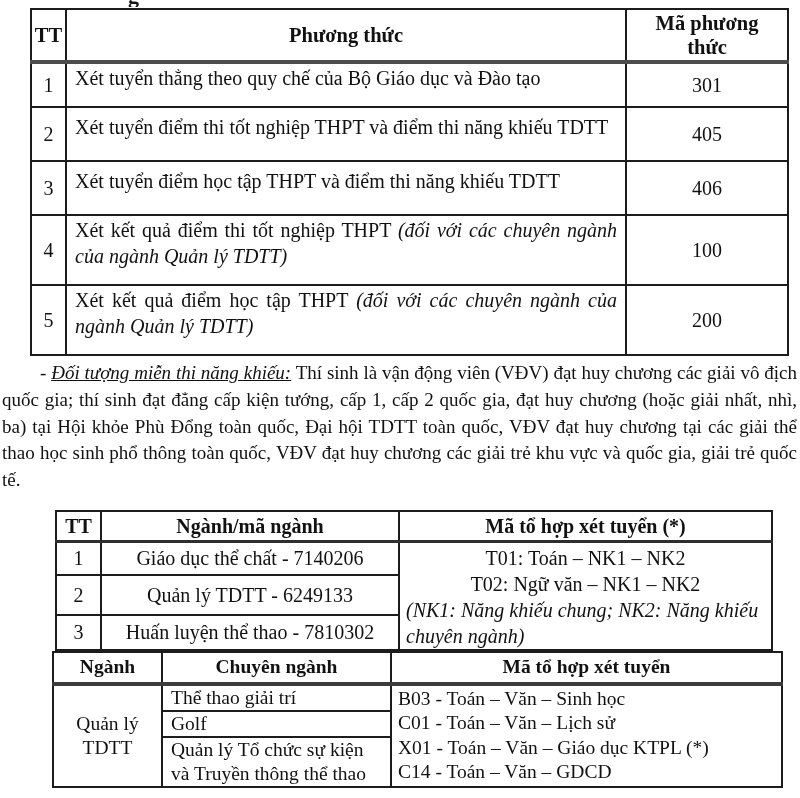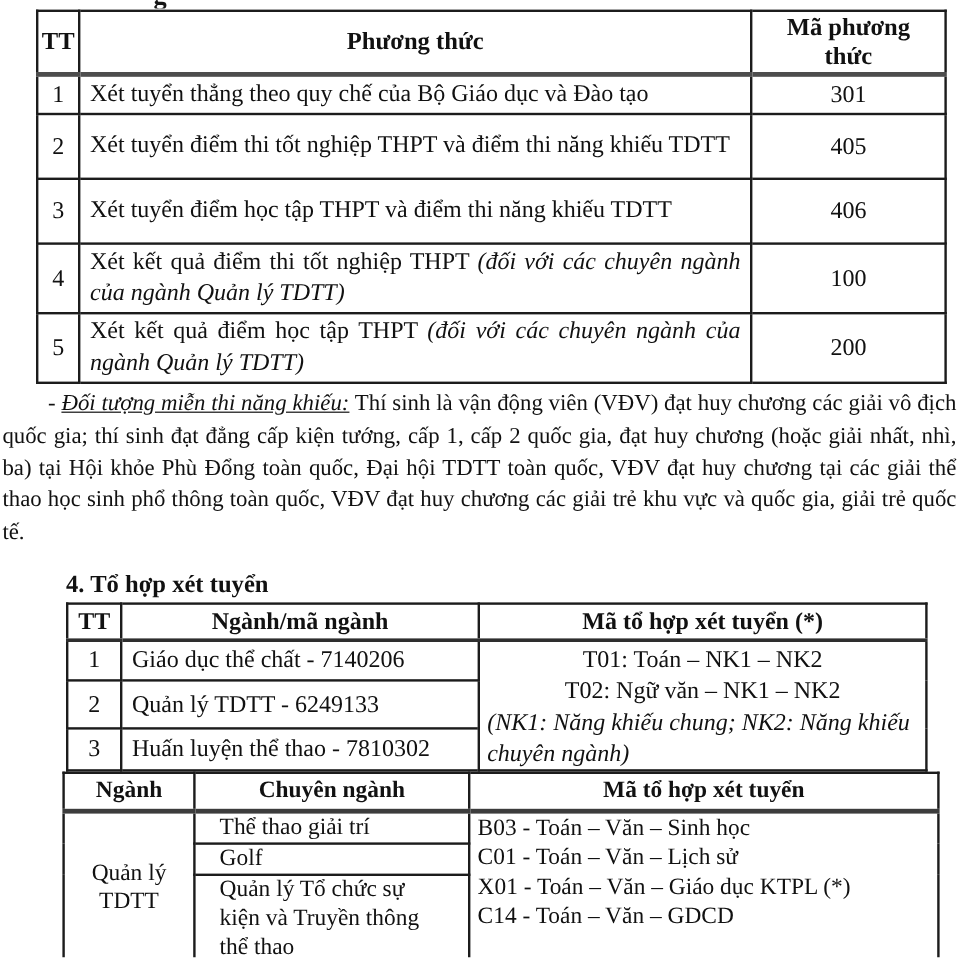--- a/index.html
+++ b/index.html
@@ -36,21 +36,21 @@
   
   .t1 { margin: 8px 0 0 30px; width: 757px; font-size: 20px; }
   .t1 .hdr th {
     font-weight: bold; text-align: center; vertical-align: middle;
     border-bottom: 4px solid #4d4d4d;
     font-size: 20.5px; line-height: 24px;
   }
   .t1 .hdr { height: 46px; }
   .t1 td { vertical-align: middle; line-height: 26px; padding: 1px 0; }
   .t1 .tt-cell { text-align: center; }
-  .t1 .method-cell { text-align: justify; padding: 1px 8px 3px 8px; margin-top: 40px; }
+  .t1 .method-cell { text-align: justify; padding: 1px 8px 15px 8px; margin-top: 40px; }
   .t1 .code-cell { text-align: center; }
   .t1 .code-hdr-inner { display: inline-block; width: 118px; }
   .t1 .r1 { height: 30px; }
   .t1 .r2 { height: 54px; }
   .t1 .note { font-style: italic; }
 
   
   .para {
     margin: 4px 3px 16px 2px;
     font-size: 19px;
@@ -67,39 +67,39 @@
 
   
   .t41 { margin: 2px 0 0 55px; width: 716px; font-size: 20px; }
   .t41 .hdr th {
     font-weight: bold; text-align: center; vertical-align: middle;
     height: 26px; line-height: 24px;
     border-bottom: 3px solid #2e2e2e;
   }
   .t41 td { vertical-align: middle; line-height: 25px; }
   .t41 .tt-cell { text-align: center; }
-  .t41 .major-cell { padding: 1px 8px; text-align: left; }
+  .t41 .major-cell { padding: 1px 8px; text-align: center; }
   .t41 .r1 { height: 32px; }
   .t41 .r2 { height: 38px; }
   .t41 .r3 { height: 33px; }
   .t41 .combo-cell { vertical-align: top; padding: 2px 6px 0 6px; }
   .t41 .combo-line { text-align: center; line-height: 26px; }
   .t41 .combo-note { font-style: italic; text-align: left; line-height: 26px; }
 
   
   .t42 { margin: 0 0 0 52px; width: 729px; font-size: 19.5px; }
   .t42 .hdr th {
     font-weight: bold; text-align: center; vertical-align: middle;
     height: 27px; line-height: 24px;
     border-bottom: 4px solid #3c3c3c;
     margin-left: 38px;
   }
   .t42 td { vertical-align: middle; line-height: 24px; }
   .t42 .major-cell { text-align: center; padding: 0 4px; }
-  .t42 .spec-cell { padding: 0 20px; text-align: left; }
+  .t42 .spec-cell { padding: 0 8px; text-align: left; }
   .t42 .sr1 { height: 25px; }
   .t42 .sr2 { height: 25px; }
   .t42 .sr3 { height: 49px; }
   .t42 .combos-cell { vertical-align: top; padding: 1px 6px 0 6px; }
   .t42 .combos-cell div { line-height: 24.5px; white-space: nowrap; }
 </style>
 </head>
 <body>
 
 <div class="page">
@@ -143,21 +143,20 @@
     <tr class="r2">
       <td class="tt-cell">5</td>
       <td class="method-cell"><span>Xét kết quả điểm học tập THPT </span><span class="note">(đối với các chuyên ngành của ngành Quản lý TDTT)</span></td>
       <td class="code-cell">200</td>
     </tr>
   </tbody>
     </table>
 
   <p class="para"><span>- </span><span class="term">Đối tượng miễn thi năng khiếu:</span><span> Thí sinh là vận động viên (VĐV) đạt huy chương các giải vô địch quốc gia; thí sinh đạt đẳng cấp kiện tướng, cấp 1, cấp 2 quốc gia, đạt huy chương (hoặc giải nhất, nhì, ba) tại Hội khỏe Phù Đổng toàn quốc, Đại hội TDTT toàn quốc, VĐV đạt huy chương tại các giải thể thao học sinh phổ thông toàn quốc, VĐV đạt huy chương các giải trẻ khu vực và quốc gia, giải trẻ quốc tế.</span></p>
 
-  <div class="h4">4. Tổ hợp xét tuyển</div>
 
   <table class="t41">
     <colgroup>
         <col style="width:45px">
         <col style="width:298px">
         <col style="width:373px">
       </colgroup>
     <tbody>
         <tr class="hdr">
       <th>TT</th>

